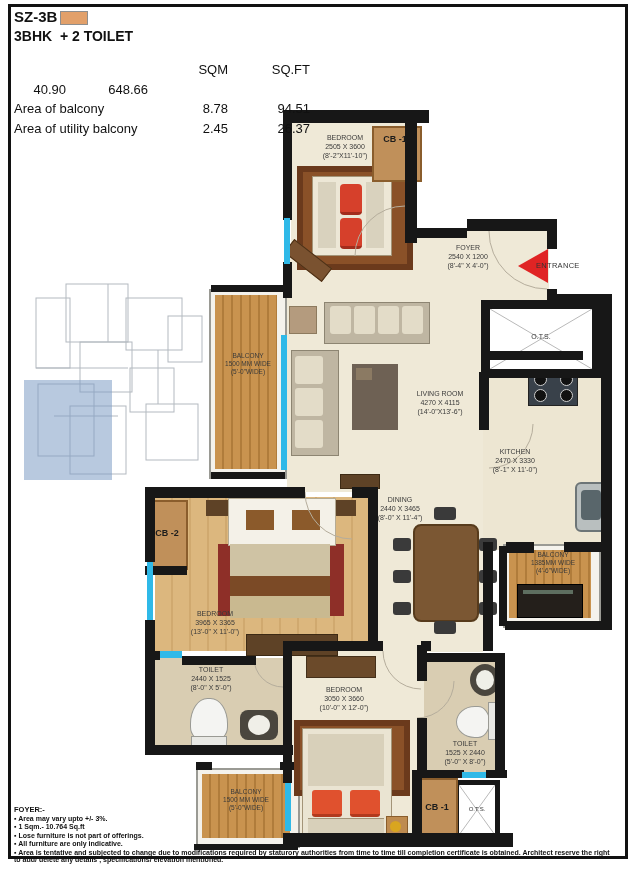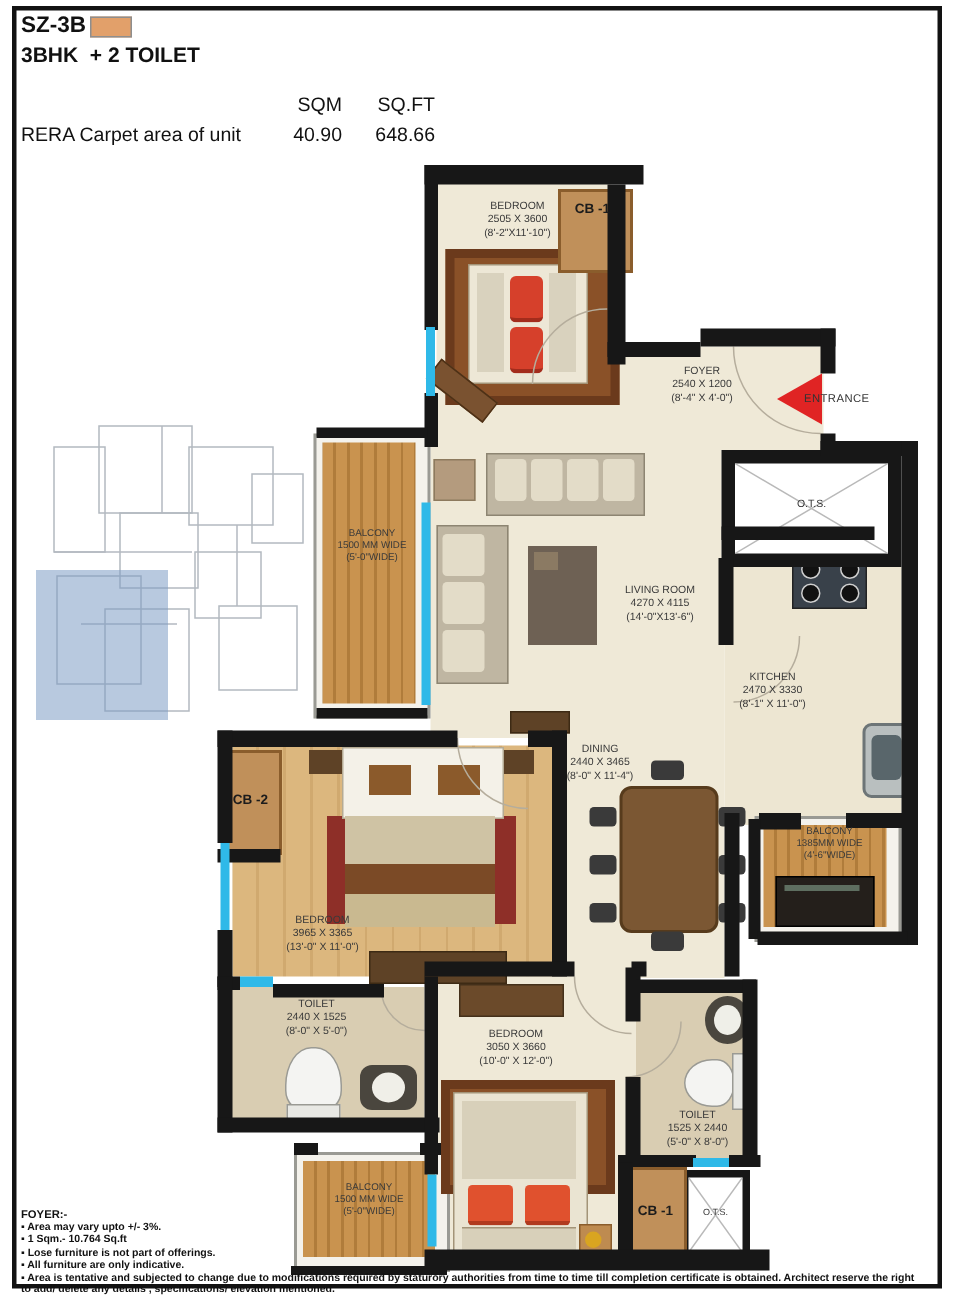--- a/index.html
+++ b/index.html
@@ -30,21 +30,21 @@
   .ots2{position:absolute;background:#fff;border:5px solid #171717;z-index:3;}
   .otslbl{position:absolute;width:100%;text-align:center;font-size:7px;color:#333;z-index:2;}
   
   .hT{position:absolute;left:14px;top:8px;font-size:15px;font-weight:700;color:#111;z-index:7;}
   .hS{position:absolute;left:14px;top:28px;font-size:14px;font-weight:700;color:#111;z-index:7;white-space:pre;}
   .sw{position:absolute;left:60px;top:11px;width:26px;height:12px;background:#E2A06A;border:1px solid #8e8e8e;z-index:7;}
   .tbl{position:absolute;left:14px;top:60px;z-index:7;font-size:13px;color:#111;}
   .trow{display:flex;line-height:19.5px;}
   .tlabel{width:162px;}
   .tval{width:52px;text-align:right;}
-  .tval2{width:62px;text-align:right;}
+  .tval2{width:62px;text-align:right;margin-left:20px;}
   
   .arrow{position:absolute;left:518px;top:249px;width:0;height:0;z-index:6;
          border-top:17px solid transparent;border-bottom:17px solid transparent;border-right:30px solid #E02424;}
   .entr{position:absolute;left:536px;top:261px;font-size:7.5px;color:#333;z-index:6;letter-spacing:.3px;}
   
   .notes{position:absolute;left:14px;top:805px;width:604px;z-index:8;color:#111;}
   .notes h4{margin:0;font-size:7.5px;}
   .notes ul{margin:1px 0 0 0;padding:0;list-style:none;font-size:7px;font-weight:700;line-height:1.07;}
   .notes li::before{content:"\25AA  ";}
   .notes li{margin-top:1px;}
@@ -62,23 +62,32 @@
   <div class="sw"></div>
   <div class="hS">3BHK  + 2 TOILET</div>
 
   <div class="tbl">
     <div class="trow">
       <span class="tlabel"></span>
       <span class="tval">SQM</span>
       <span class="tval2">SQ.FT</span>
     </div>
     <div class="trow">
-      <span class="tlabel">RERA Carpet area of unit</span>
       <span class="tval">40.90</span>
       <span class="tval2">648.66</span>
+    </div>
+    <div class="trow">
+      <span class="tlabel">Area of balcony</span>
+      <span class="tval">8.78</span>
+      <span class="tval2">94.51</span>
+    </div>
+    <div class="trow">
+      <span class="tlabel">Area of utility balcony</span>
+      <span class="tval">2.45</span>
+      <span class="tval2">26.37</span>
     </div>
   </div>
 
   <svg class="abs" style="left:18px;top:276px;z-index:1" width="202" height="210" viewBox="0 0 202 210">
     <g fill="none" stroke="#b3b9c0" stroke-width="1">
       <rect x="48" y="8" width="62" height="58"></rect>
       <rect x="18" y="22" width="34" height="70"></rect>
       <rect x="108" y="22" width="56" height="52"></rect>
       <rect x="150" y="40" width="34" height="46"></rect>
       <rect x="62" y="66" width="52" height="50"></rect>

